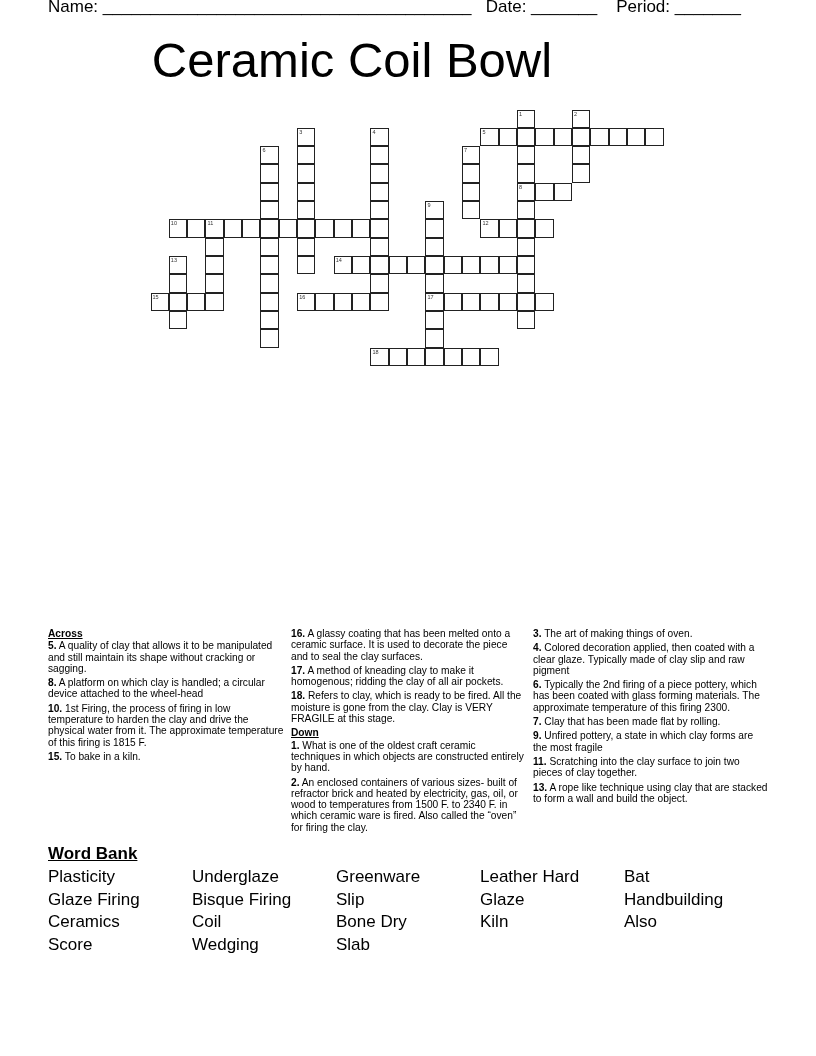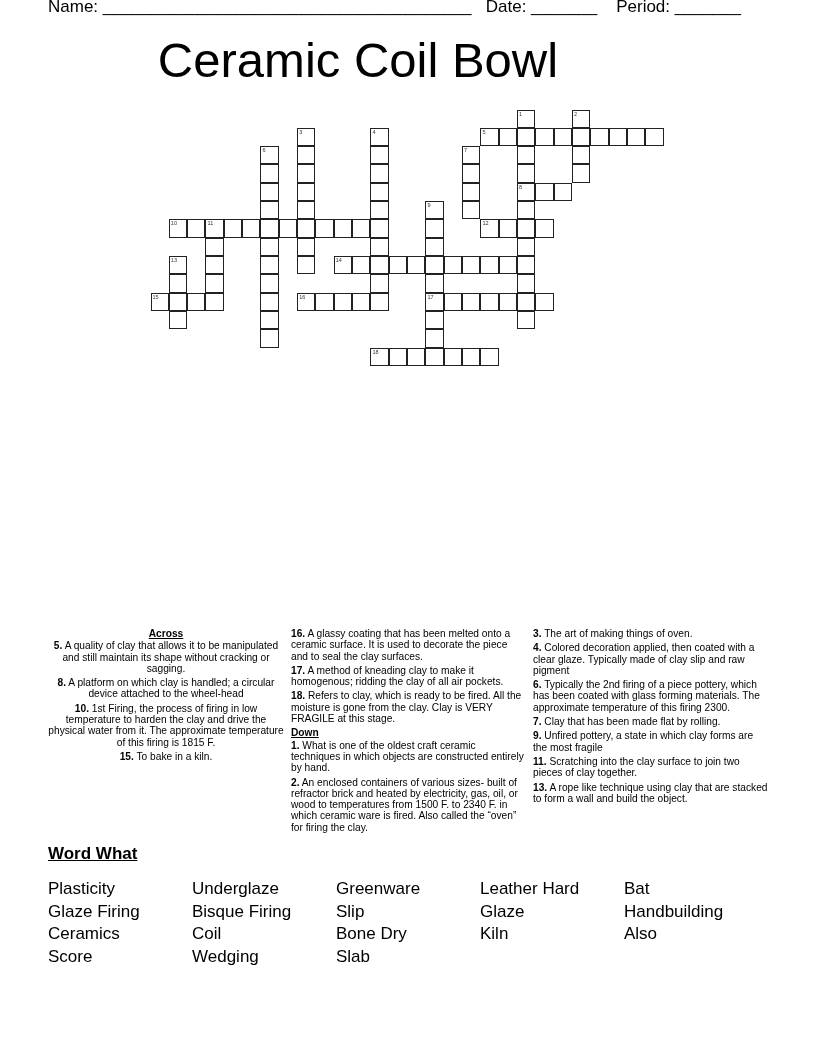--- a/index.html
+++ b/index.html
@@ -1,31 +1,31 @@
 <!DOCTYPE html>
 <html><head>
   <meta charset="utf-8">
   <style>
     html, body { margin: 0; padding: 0; background: #fff; }
     body { width: 816px; height: 1056px; position: relative; overflow: hidden; font-family: "Liberation Sans", sans-serif; color: #000; }
     .header-line { position: absolute; top: -3px; left: 48px; font-size: 17px; white-space: pre; }
     .header-line span { display: inline-block; }
-    .title { position: absolute; top: 32px; left: 0; width: 704px; text-align: center; font-size: 49px; margin-left: 6px; }
+    .title { position: absolute; top: 32px; left: 0; width: 704px; text-align: center; font-size: 49px; }
     .grid { position: absolute; left: 151px; top: 110px; width: 520px; height: 260px; }
     .cell { position: absolute; width: 18.33px; height: 18.33px; box-sizing: border-box; border: 1px solid #222; background: #fff; margin-left: -0.5px; margin-top: -0.5px; }
     .cell .num { position: absolute; left: 1px; top: 0px; font-size: 5.5px; line-height: 6px; color: #333; }
     .clues { position: absolute; top: 628px; font-size: 10.2px; line-height: 11.3px; }
-    .clues.col1 { left: 48px; width: 236px; text-align: center; }
+    .clues.col1 { left: 48px; width: 236px; }
     .clues.col2 { left: 291px; width: 236px; }
     .clues.col3 { left: 533px; width: 236px; }
     .clue { margin-bottom: 3px; }
     .clue b { font-weight: bold; }
     .section-head { font-weight: bold; text-decoration: underline; margin-bottom: 1px; }
     .wordbank-title { position: absolute; left: 48px; top: 844px; font-size: 17px; font-weight: bold; text-decoration: underline; }
-    .wordbank { position: absolute; left: 48px; top: 867px; width: 740px; display: grid; grid-template-columns: 144px 144px 144px 144px 144px; grid-auto-rows: 22.7px; font-size: 17px; margin-top: 12px; }
+    .wordbank { position: absolute; left: 48px; top: 867px; width: 740px; display: grid; grid-template-columns: 144px 144px 144px 144px 144px; grid-auto-rows: 22.7px; font-size: 17px; }
   </style>
 </head>
 <body>
 
 <div class="header-line"><span>Name:</span> <span>_______________________________________</span>   <span>Date:</span> <span>_______</span>    <span>Period:</span> <span>_______</span></div>
 
 <div class="title">Ceramic Coil Bowl</div>
 
 <div class="grid" id="grid">
     <div class="cell" style="left: 366.6px; top: 0px;">
@@ -197,21 +197,21 @@
 <div class="clues col3" id="col3">
     <div class="clue"><b>3.</b><span> The art of making things of oven.</span></div>
     <div class="clue"><b>4.</b><span> Colored decoration applied, then coated with a clear glaze. Typically made of clay slip and raw pigment</span></div>
     <div class="clue"><b>6.</b><span> Typically the 2nd firing of a piece pottery, which has been coated with glass forming materials. The approximate temperature of this firing 2300.</span></div>
     <div class="clue"><b>7.</b><span> Clay that has been made flat by rolling.</span></div>
     <div class="clue"><b>9.</b><span> Unfired pottery, a state in which clay forms are the most fragile</span></div>
     <div class="clue"><b>11.</b><span> Scratching into the clay surface to join two pieces of clay together.</span></div>
     <div class="clue"><b>13.</b><span> A rope like technique using clay that are stacked to form a wall and build the object.</span></div>
   </div>
 
-<div class="wordbank-title">Word What</div>
+<div class="wordbank-title">Word Bank</div>
 <div class="wordbank" id="wordbank">
     <div>Plasticity</div>
     <div>Underglaze</div>
     <div>Greenware</div>
     <div>Leather Hard</div>
     <div>Bat</div>
     <div>Glaze Firing</div>
     <div>Bisque Firing</div>
     <div>Slip</div>
     <div>Glaze</div>

